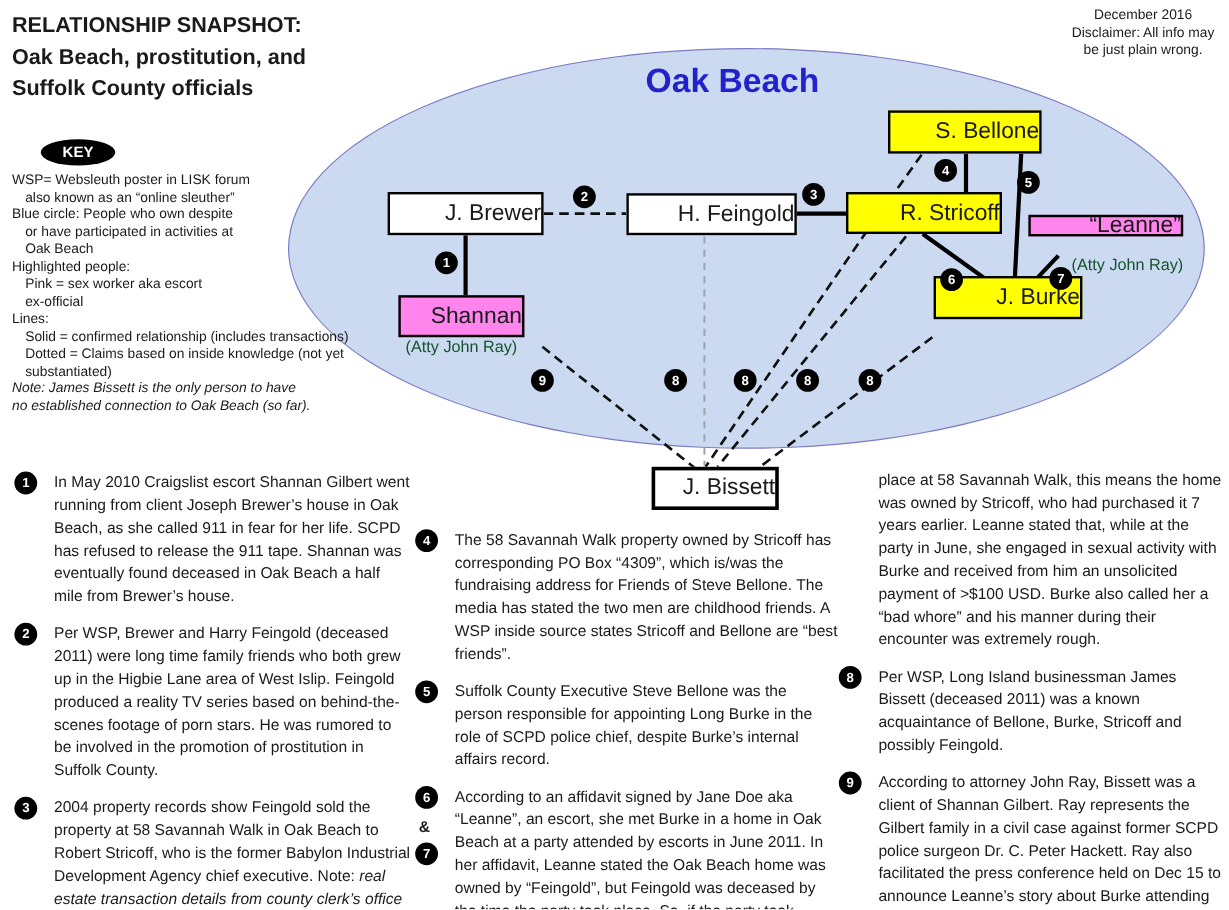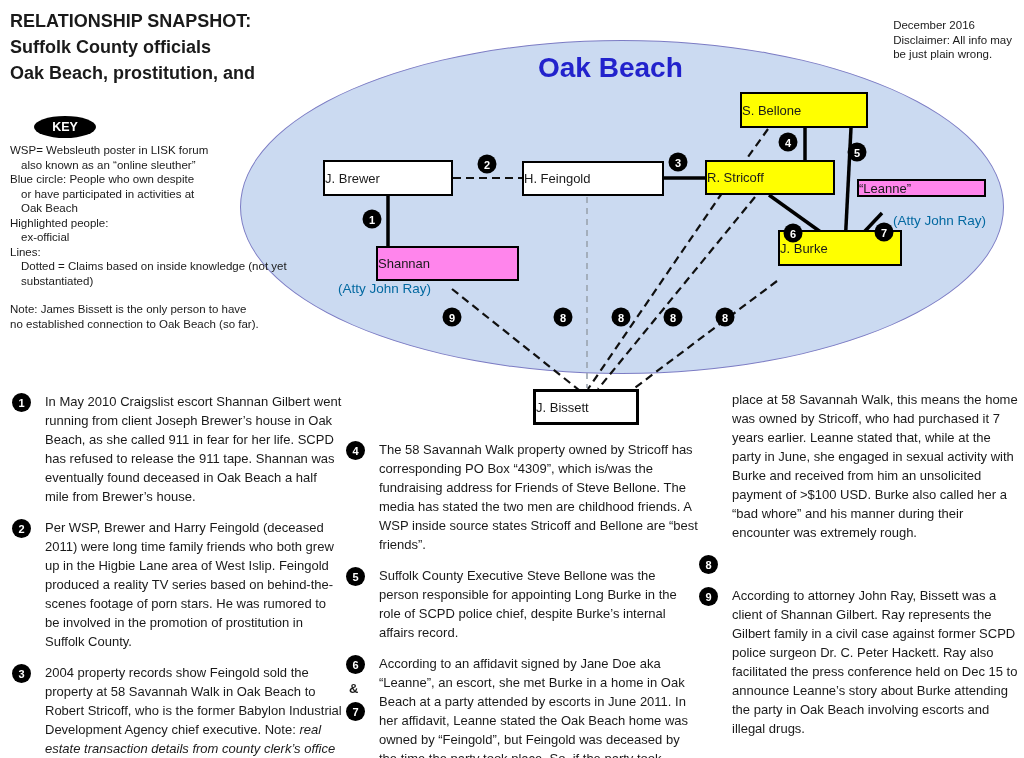--- a/index.html
+++ b/index.html
@@ -2,90 +2,92 @@
 <html style="--official: #FFFF00; --escort: #FF85EC; --ellipse_fill: #CBDAF1; --ellipse_border: #7C7CC4; --region_label: #2222CC;"><head>
 <meta charset="utf-8">
 <style>
   html,body{margin:0;padding:0;background:#fff;}
   .page{position:relative;width:1024px;height:758px;background:#fff;overflow:hidden;
         font-family:"Liberation Sans",sans-serif;color:#1a1a1a;}
 
   .page-title{position:absolute;left:10px;top:8px;width:310px;text-align:left;
               font-weight:bold;font-size:18px;line-height:26px;z-index:6;}
 
-  .date-block{position:absolute;right:12px;top:18px;text-align:left;
+  .date-block{position:absolute;right:12px;top:6px;text-align:center;
               font-size:11.5px;line-height:14.5px;z-index:6;}
 
   .key{position:absolute;left:10px;top:116px;width:336px;font-size:11.5px;line-height:14.5px;z-index:6;}
   .key-badge{width:62px;height:22px;background:#000;color:#fff;border-radius:50%;
              display:flex;align-items:center;justify-content:center;
              font-weight:bold;font-size:12.5px;margin:0 0 5px 24px;}
   .key-line.i1{padding-left:11px;}
-  .key-note{margin-top:14px;}
+  .key-note{font-style:italic;}
 
   .ellipse{position:absolute;left:240px;top:40px;width:764px;height:334px;border-radius:50%;
            background:var(--ellipse_fill);border:1.5px solid var(--ellipse_border);
            box-sizing:border-box;z-index:0;}
   .region-label{position:absolute;left:538px;top:52px;font-size:28px;font-weight:bold;
                 color:var(--region_label);z-index:1;}
 
   svg.edges{position:absolute;left:0;top:0;z-index:1;pointer-events:none;}
   polyline.solid{stroke:#000;stroke-width:3.5;fill:none;}
   polyline.dashed{stroke:#101010;stroke-width:2.2;stroke-dasharray:8 5;fill:none;}
   polyline.gray-dashed{stroke:#9aa3ae;stroke-width:1.6;stroke-dasharray:6 5;fill:none;}
 
-  .node{position:absolute;display:flex;align-items:center;justify-content:flex-start;
-        font-size:13px;border:2.5px solid #000;background:#fff;box-sizing:border-box;z-index:2;}
+  .node{position:absolute;display:flex;align-items:center;justify-content:flex-end;
+        font-size:19px;border:2.5px solid #000;background:#fff;box-sizing:border-box;z-index:2;}
   .node.official{background:var(--official);}
   .node.escort{background:var(--escort);}
-  .node.outside{border-width:3.5px;}
-  .sublabel{position:absolute;font-size:13.5px;color:#0369a1;z-index:2;white-space:nowrap;}
+  .node.outside{border-width:3.5px;margin-left:10px;}
+  .sublabel{position:absolute;font-size:13.5px;color:#14532d;z-index:2;white-space:nowrap;}
 
   .dot{position:absolute;width:19px;height:19px;border-radius:50%;background:#000;color:#fff;
        font-size:11px;font-weight:bold;display:flex;align-items:center;justify-content:center;
        transform:translate(-50%,-50%);z-index:3;}
 
   .notes-col{position:absolute;z-index:4;}
   .note-item{display:flex;margin-bottom:12px;}
   .nb-col{flex:0 0 33px;display:flex;flex-direction:column;align-items:flex-start;}
   .nbadge{width:19px;height:19px;border-radius:50%;background:#000;color:#fff;font-size:11px;
           font-weight:bold;display:flex;align-items:center;justify-content:center;margin-top:1px;}
   .amp{font-weight:bold;font-size:13px;margin:7px 0 5px 3px;}
   .note-text{font-size:13px;line-height:19px;}
 </style>
 </head>
 <body>
 
 <div class="page">
 
   <div class="page-title">
       <div class="title-line">RELATIONSHIP SNAPSHOT:</div>
+      <div class="title-line">Oak Beach, prostitution, and</div>
       <div class="title-line">Suffolk County officials</div>
-      <div class="title-line">Oak Beach, prostitution, and</div>
     </div>
 
   <div class="date-block">
     <div>December 2016</div>
   <div>Disclaimer: All info may</div>
       <div>be just plain wrong.</div>
     </div>
 
   <div class="key">
     <div class="key-badge">
       <span>KEY</span>
     </div>
     <div>
         <div class="key-line i0">WSP= Websleuth poster in LISK forum</div>
         <div class="key-line i1">also known  as an “online sleuther”</div>
         <div class="key-line i0">Blue circle:  People who own despite</div>
         <div class="key-line i1">or have participated in activities at</div>
         <div class="key-line i1">Oak Beach</div>
         <div class="key-line i0">Highlighted people:</div>
+        <div class="key-line i1">Pink = sex worker aka escort</div>
         <div class="key-line i1">ex-official</div>
         <div class="key-line i0">Lines:</div>
+        <div class="key-line i1">Solid = confirmed relationship (includes transactions)</div>
         <div class="key-line i1">Dotted = Claims based on inside knowledge (not yet</div>
         <div class="key-line i1">substantiated)</div>
       </div>
     <div class="key-note">
         <div>Note: James Bissett is the only person to have</div>
         <div>no established connection to Oak Beach (so far).</div>
       </div>
   </div>
 
   <div class="ellipse"></div>
@@ -119,21 +121,21 @@
       <div class="node official" style="left: 740px; top: 92px; width: 128px; height: 36px;">
         <span>S. Bellone</span>
       </div>
       <div class="node escort" style="left: 857px; top: 179px; width: 129px; height: 18px;">
         <span>“Leanne”</span>
       </div>
       <div class="sublabel" style="left: 893px; top: 213px;">(Atty John Ray)</div>
       <div class="node official" style="left: 778px; top: 230px; width: 124px; height: 36px;">
         <span>J. Burke</span>
       </div>
-      <div class="node escort" style="left: 332px; top: 246px; width: 143px; height: 35px; margin-left: 44px;">
+      <div class="node escort" style="left: 332px; top: 246px; width: 105px; height: 35px;">
         <span>Shannan</span>
       </div>
       <div class="sublabel" style="left: 338px; top: 281px;">(Atty John Ray)</div>
       <div class="node outside" style="left: 533px; top: 389px; width: 106px; height: 36px;">
         <span>J. Bissett</span>
       </div>
     </div>
   <div id="badges-layer">
       <div class="dot" style="left: 372px; top: 219px;">1</div>
       <div class="dot" style="left: 487px; top: 164px;">2</div>
@@ -194,20 +196,21 @@
       </div>
       <div class="notes-col" style="left: 699px; top: 390px; width: 322px;">
         <div class="note-item">
           <div class="nb-col"></div>
           <div class="note-text">place at 58 Savannah Walk, this means the home was owned by Stricoff, who had purchased it 7 years earlier. Leanne stated that, while at the party in June, she engaged in sexual activity with Burke and received from him an unsolicited payment of &gt;$100 USD. Burke also called her a “bad whore” and his manner during their encounter was extremely rough.</div>
         </div>
         <div class="note-item">
           <div class="nb-col">
             <div class="nbadge">8</div>
           </div>
+          <div class="note-text">Per WSP, Long Island businessman James Bissett (deceased 2011) was a known acquaintance of Bellone, Burke, Stricoff and possibly Feingold.</div>
         </div>
         <div class="note-item">
           <div class="nb-col">
             <div class="nbadge">9</div>
           </div>
           <div class="note-text">According to attorney John Ray, Bissett was a client of Shannan Gilbert. Ray represents the Gilbert family in a civil case against former SCPD police surgeon Dr. C. Peter Hackett. Ray also facilitated the press conference held on Dec 15 to announce Leanne’s story about Burke attending the party in Oak Beach involving escorts and illegal drugs.</div>
         </div>
       </div>
     </div>
 

